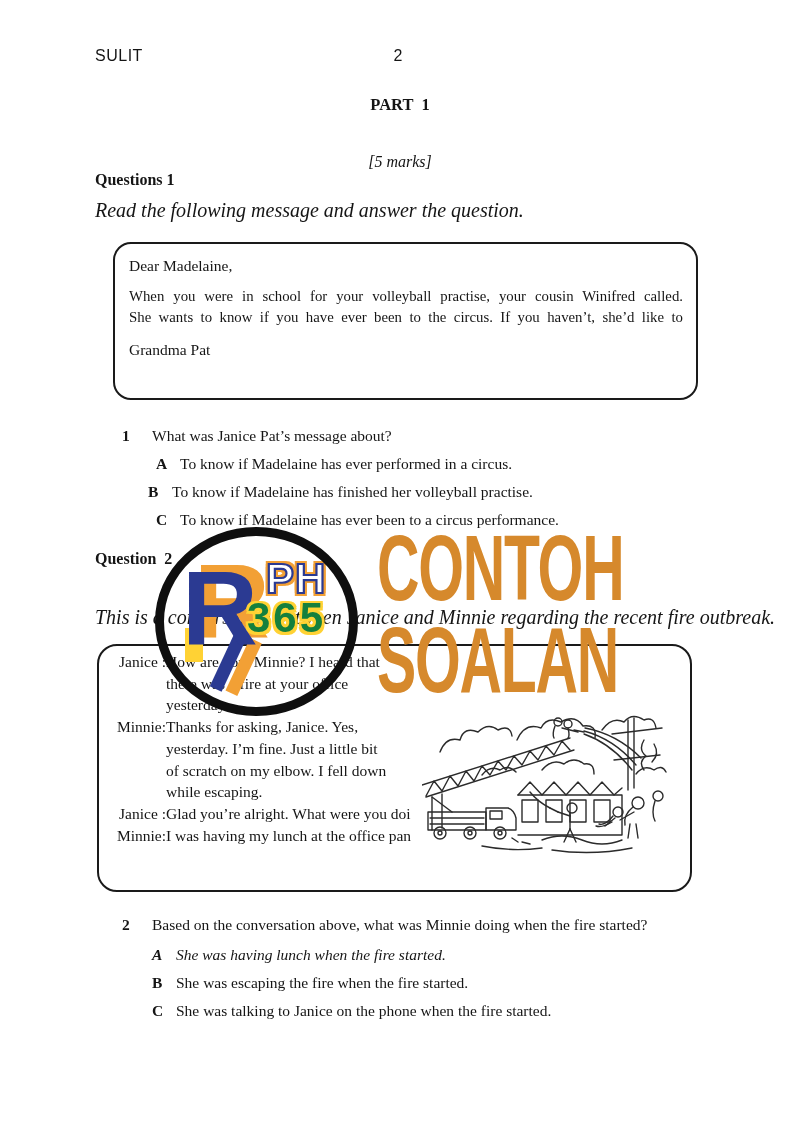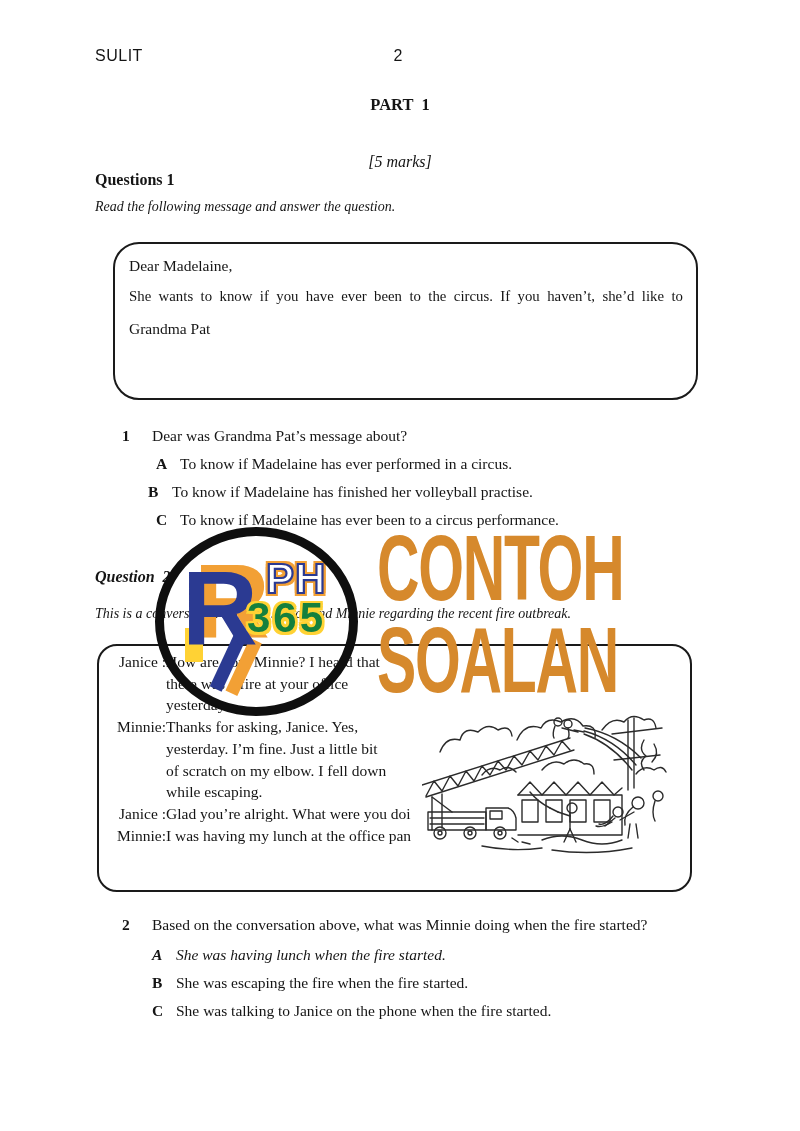--- a/index.html
+++ b/index.html
@@ -14,26 +14,26 @@
 
   
   .sulit { left:95px; top:47px; font-size:16px; letter-spacing:0.5px; }
   .pagenum { left:358px; top:47px; width:80px; text-align:center; font-size:16px; }
 
   
   .part-title { left:0; top:95px; width:800px; text-align:center; font-weight:bold; font-size:16.5px; white-space:pre; }
   .part-marks { left:0; top:117px; width:800px; text-align:center; font-style:italic; font-size:16px;margin-top:36px; }
 
   .q-heading { font-weight:bold; font-size:16px; white-space:pre; }
-  .instruction { font-style:italic; font-size:14px; }
+  .instruction { font-style:italic; font-size:20px; }
 
   
   .msg-box {
     left:113px; top:242px; width:585px; height:158px; box-sizing:border-box;
-    border:2px solid #1a1a1a; border-radius:26px; padding:11px 13px 0 14px;
+    border:2px solid #1a1a1a; border-radius:18px; padding:11px 13px 0 14px;
     font-size:15.5px; line-height:21px;
   }
   .msg-body { margin-top:10px; font-size:14.8px; }
   .jline { text-align:justify; text-align-last:justify; }
   .msg-sign { margin-top:11px; }
 
   
   .qrow { font-size:15.5px; white-space:nowrap; }
   .qnum { font-weight:bold; display:inline-block; width:30px; }
   .optrow { font-size:15.5px; white-space:nowrap; }
@@ -102,39 +102,40 @@
 
   <div class="abs part-title">PART  1</div>
   <div class="abs part-marks">[5 marks]</div>
 
   <div class="abs q-heading" style="left:95px; top:171px;">Questions 1</div>
   <div class="abs instruction nowrap" style="left:95px; top:199px;">Read the following message and answer the question.</div>
 
   <div class="abs msg-box">
     <div>Dear Madelaine,</div>
     <div class="msg-body">
+      <div class="jline">When you were in school for your volleyball practise, your cousin Winifred called.</div>
       <div class="jline">She wants to know if you have ever been to the circus. If you haven’t, she’d like to</div>
     </div>
     <div class="msg-sign">Grandma Pat</div>
   </div>
 
   <div class="abs qrow" style="left:122px; top:427px;">
-    <span class="qnum">1</span><span>Dear was Grandma Pat’s message about?</span>
+    <span class="qnum">1</span><span>What was Janice Pat’s message about?</span>
   </div>
   <div class="abs optrow" style="left:156px; top:455px;">
     <span class="optletter">A</span><span>To know if Madelaine has ever performed in a circus.</span>
   </div>
   <div class="abs optrow" style="left:148px; top:483px;">
     <span class="optletter">B</span><span>To know if Madelaine has finished her volleyball practise.</span>
   </div>
   <div class="abs optrow" style="left:156px; top:511px;">
     <span class="optletter">C</span><span>To know if Madelaine has ever been to a circus performance.</span>
   </div>
 
-  <div class="abs q-heading" style="left:95px; top:568px;font-style:italic;">Question  2</div>
+  <div class="abs q-heading" style="left:95px; top:550px;">Question  2</div>
   <div class="abs instruction nowrap" style="left:95px; top:606px;">This is a conversation between Janice and Minnie regarding the recent fire outbreak.</div>
 
   <div class="abs dlg-box">
     <div class="dlg-row">
         <span class="dlg-label">Janice :</span>
         <span class="dlg-text">How are you, Minnie? I heard that</span>
       </div>
     <div class="dlg-row">
         <span class="dlg-label"></span>
         <span class="dlg-text">there was a fire at your office</span>

